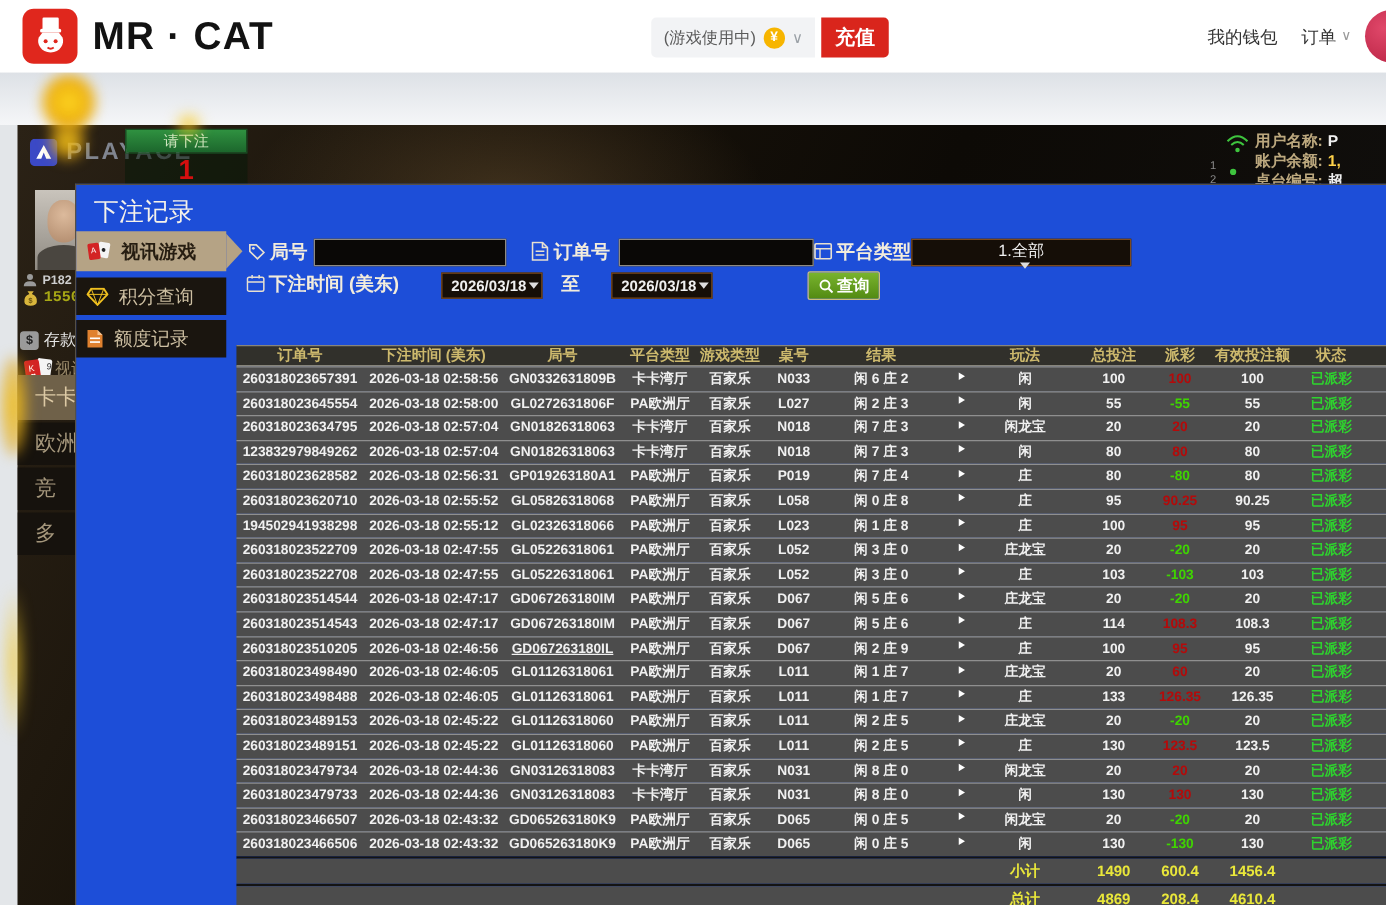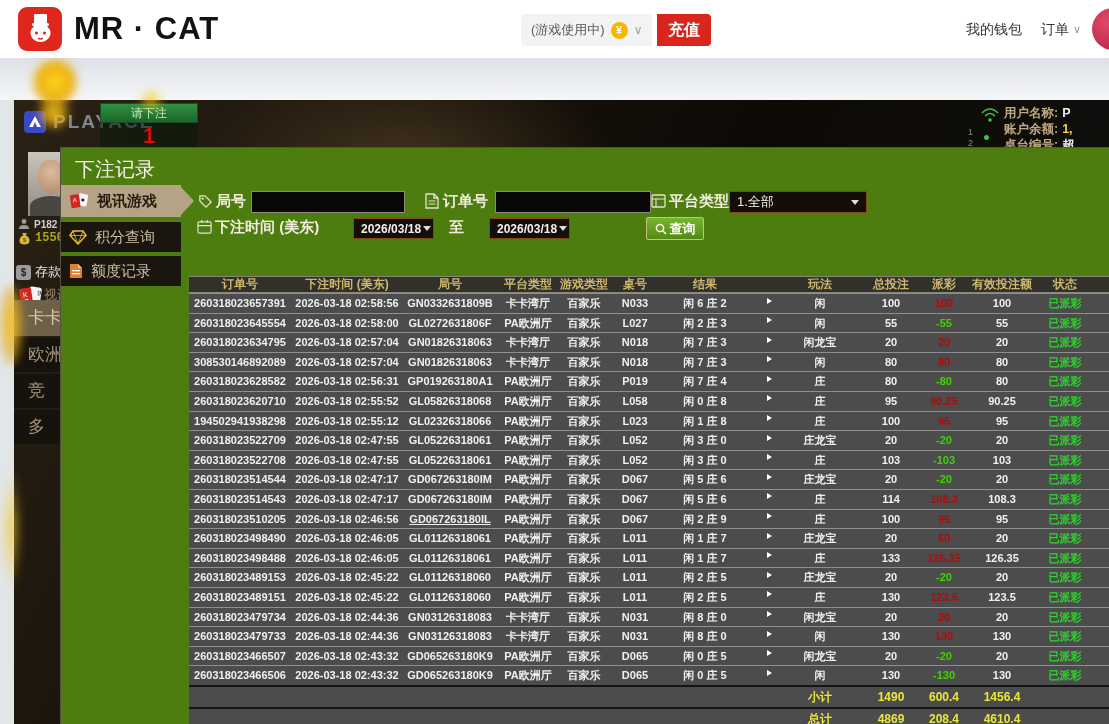--- a/index.html
+++ b/index.html
@@ -60,21 +60,21 @@
   .minicards { position:absolute; left:4px; top:186px; }
 
   .menurow { position:absolute; left:0; width:46px; overflow:hidden; white-space:nowrap; padding-left:14px; font-size:17px; cursor:pointer; }
   .m0 { top:184px; height:22px; line-height:22px; color:#9a8a6a; font-size:13px; padding-left:30px; }
   .m1 { top:200px; height:36px; line-height:36px; background:#6f6149; color:#dcc9a4; }
   .m2 { top:238px; height:34px; line-height:34px; background:#16120d; color:#a5977c; }
   .m3 { top:274px; height:34px; line-height:34px; background:#16120d; color:#a5977c; }
   .m4 { top:310px; height:34px; line-height:34px; background:#16120d; color:#a5977c; }
 
   
-  .modal { position:absolute; left:60px; top:147px; width:1049px; height:577px; background:#4d7c0f;
+  .modal { position:absolute; left:60px; top:147px; width:1049px; height:577px; background:#1d4ed8;
     border-top:1px solid #565046; border-left:1px solid #565046; z-index:20; }
   .mtitle { position:absolute; left:14px; top:8px; font-size:20px; color:#f5f2ea; }
   .tab { position:absolute; left:0; width:120px; display:flex; align-items:center; gap:8px; padding-left:8px; cursor:pointer; }
   .tab .tlab { font-size:15px; }
   .tab1 { top:37px; height:32px; background:#b5a385; }
   .tab1 .tlab { color:#261d11; font-weight:bold; }
   .tab1:after { content:""; position:absolute; right:-13px; top:2px; border-top:14px solid transparent; border-bottom:14px solid transparent; border-left:13px solid #b5a385; }
   .tab2 { top:74px; height:30px; background:#1a150f;text-align:center; }
   .tab3 { top:108px; height:30px; background:#1a150f; }
   .tab2 .tlab, .tab3 .tlab { color:#cdbfa2; }
@@ -258,21 +258,21 @@
         <path d="M3.5 8 H10.5 M3.5 11 H10.5" stroke="#e8e0d0" stroke-width="1.1"></path>
       </svg>
     <div class="flabel" style="left:382px; top:44px;">订单号</div>
     <input class="finput" style="left: 434px; top: 43px; width: 156px;">
 
     <svg class="ficon" style="left:590px; top:46px;" width="15" height="14" viewBox="0 0 15 14">
         <rect x="1" y="1" width="13" height="12" rx="1" fill="none" stroke="#e8e0d0" stroke-width="1.3"></rect>
         <path d="M1 5 H14 M5 5 V13" stroke="#e8e0d0" stroke-width="1.1"></path>
       </svg>
     <div class="flabel" style="left:608px; top:44px;">平台类型</div>
-    <div class="fselect" style="left:668px; top:43px; width:138px;">
+    <div class="fselect" style="left:668px; top:43px; width:176px;flex-direction:column;">
       <span>1.全部</span>
         <span class="tri"></span>
     </div>
 
     <svg class="ficon" style="left:136px; top:71px;" width="15" height="15" viewBox="0 0 16 16">
         <rect x="1" y="3" width="14" height="12" rx="1.5" fill="none" stroke="#e8e0d0" stroke-width="1.3"></rect>
         <path d="M1 7 H15 M5 1 V4 M11 1 V4" stroke="#e8e0d0" stroke-width="1.3"></path>
       </svg>
     <div class="flabel" style="left:154px; top:70px;">下注时间 (美东)</div>
     <div class="fdate" style="left:292px; top:70px; width:81px;">
@@ -352,21 +352,21 @@
             <div class="tc" style="width: 88px;">闲 7 庄 3</div>
             <div class="tc" style="width: 26px;"><span class="playbtn"></span></div>
             <div class="tc" style="width: 90px;">闲龙宝</div>
             <div class="tc" style="width: 52px;">20</div>
             <div class="tc pos" style="width: 54px;">20</div>
             <div class="tc" style="width: 62px;">20</div>
             <div class="tc stat" style="width: 64px;">已派彩</div>
             <div class="tc" style="width: 30px;"></div>
           </div>
           <div class="trow tdata">
-            <div class="tc" style="width: 102px;">308530146892089</div>
+            <div class="tc" style="width: 102px;">123832979849262</div>
             <div class="tc" style="width: 112px;">2026-03-18 02:57:04</div>
             <div class="tc" style="width: 94px;">GN01826318063</div>
             <div class="tc" style="width: 62px;">卡卡湾厅</div>
             <div class="tc" style="width: 50px;">百家乐</div>
             <div class="tc" style="width: 52px;">N018</div>
             <div class="tc" style="width: 88px;">闲 7 庄 3</div>
             <div class="tc" style="width: 26px;"><span class="playbtn"></span></div>
             <div class="tc" style="width: 90px;">闲</div>
             <div class="tc" style="width: 52px;">80</div>
             <div class="tc pos" style="width: 54px;">80</div>

